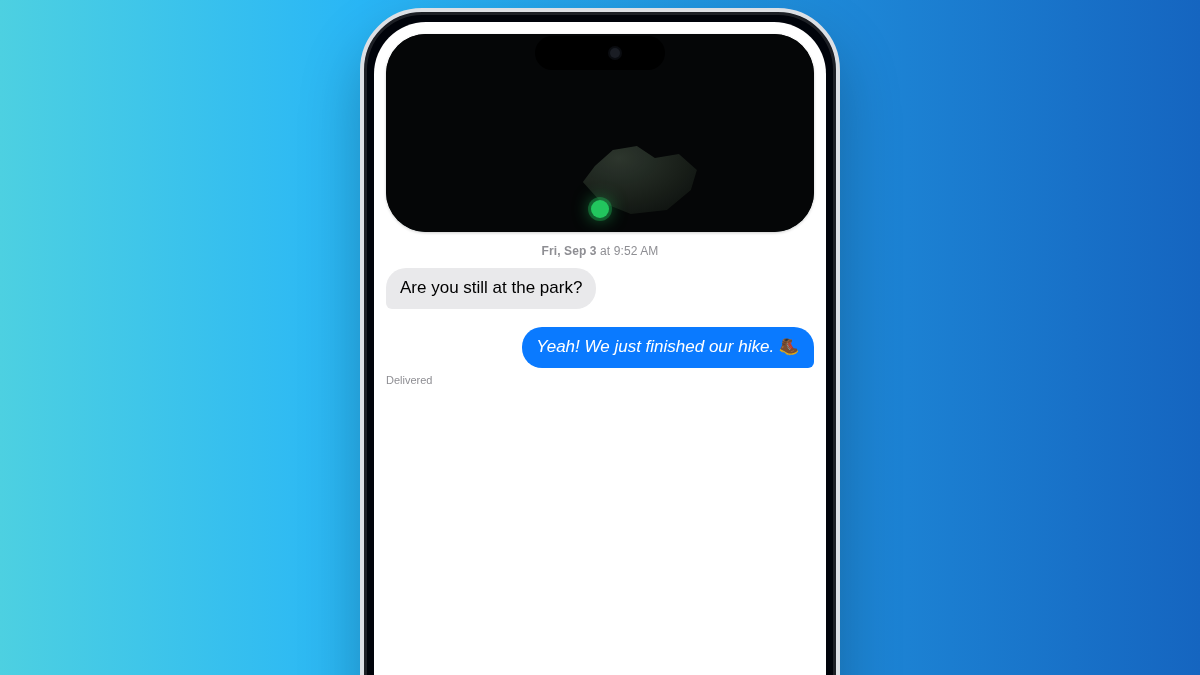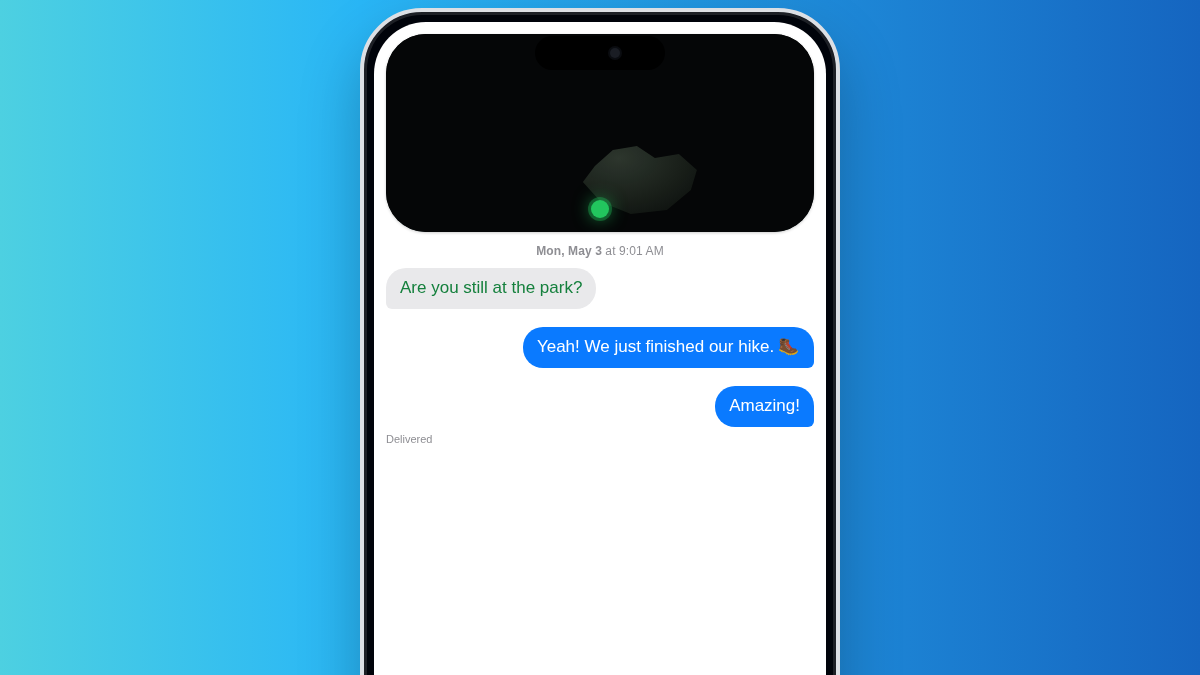--- a/index.html
+++ b/index.html
@@ -133,29 +133,29 @@
   .row.sent { justify-content:flex-end; }
   .bubble {
     max-width: 330px;
     padding: 9px 14px 10px;
     border-radius: 20px;
     font-size: 17px;
     line-height: 1.3;
     position: relative;
   }
   .recv .bubble {
-    background:#e9e9eb; color:#15803d;
+    background:#e9e9eb; color:#000000;
     border-bottom-left-radius: 6px;
   }
   .sent .bubble {
     background:#0a7aff; color:#fff;
     border-bottom-right-radius: 6px;
   }
   .row + .row.sent .bubble,
-  .row.sent + .row.sent .bubble { border-top-right-radius:20px; }
+  .row.sent + .row.sent .bubble { border-top-right-radius:20px;font-style:italic; }
   .stack-gap { margin-top: 18px; }
   .delivered {
     font-size:11px;
     color:#8e8e93;
     padding: 2px 16px 0 0;
   }
 </style>
 </head>
 <body>
 
@@ -187,36 +187,33 @@
             <i></i>
           </span>
       </div>
       <div class="earth"></div>
       <div class="landmass"></div>
       <div class="loc-dot"></div>
     </div>
 
     <div class="convo">
       <div class="timestamp">
-        <b>Mon, May 3</b>
+        <b>Fri, Sep 3</b>
         <span> at </span>
-        <span>9:01 AM</span>
+        <span>9:52 AM</span>
       </div>
 
       <div class="row recv">
         <div class="bubble">Are you still at the park?</div>
       </div>
 
       <div class="row sent stack-gap">
         <div class="bubble">Yeah! We just finished our hike. 🥾</div>
       </div>
 
 
-      <div class="row sent stack-gap">
-        <div class="bubble">Amazing!</div>
-      </div>
 
 
       <div class="delivered">Delivered</div>
     </div>
 
   </div>
 </div>
 
 </body></html>

